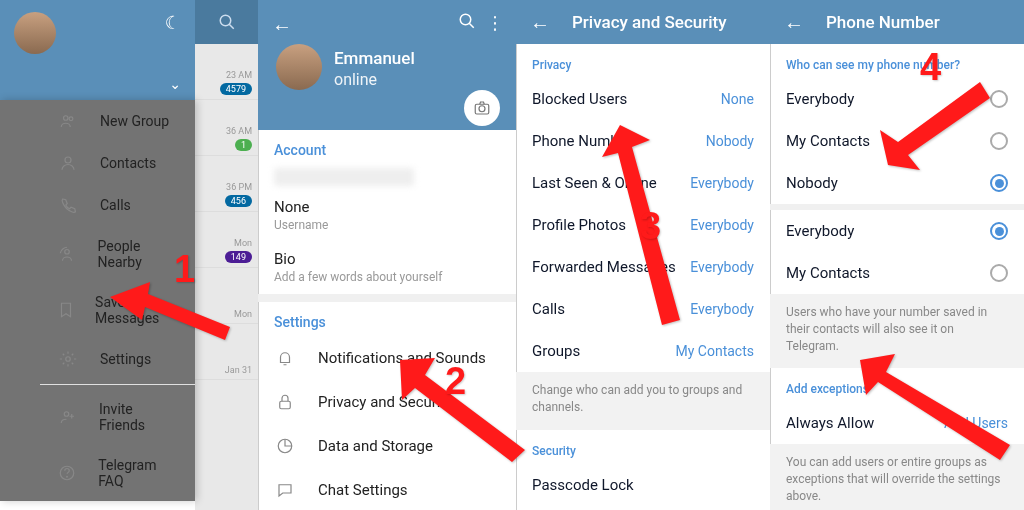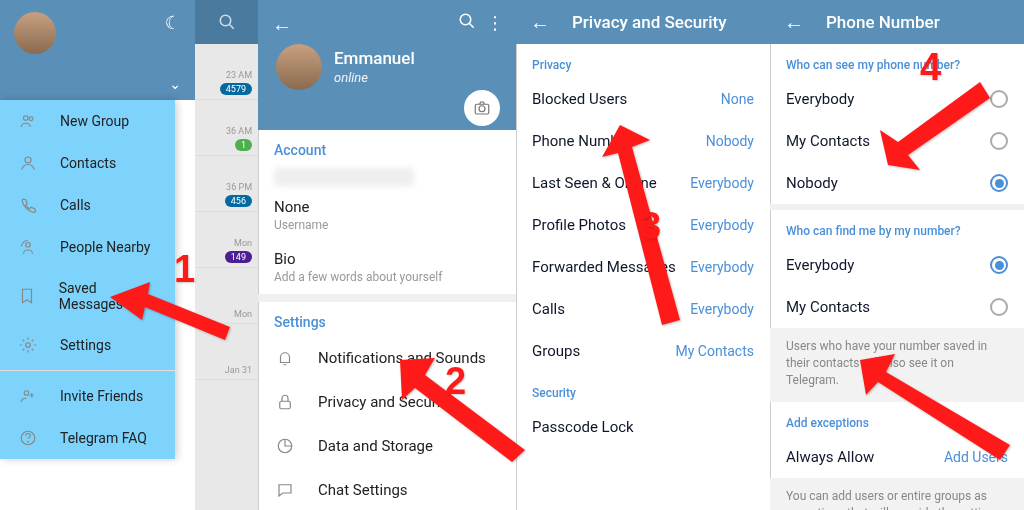--- a/index.html
+++ b/index.html
@@ -8,39 +8,39 @@
   .p1 { width: 258px; }
   .p2 { width: 258px; }
   .p3 { width: 254px; }
   .p4 { width: 254px; }
 
   
   .drawer-top { height: 100px; background: #5a8fb8; position: relative; width: 195px; }
   .avatar1 { width: 42px; height: 42px; border-radius: 50%; background: linear-gradient(#c8a080,#8a6a50); position: absolute; top: 12px; left: 14px; }
   .moon { position: absolute; top: 12px; right: 14px; color: #fff; font-size: 18px; }
   .chev { position: absolute; bottom: 8px; right: 14px; color: #fff; font-size: 14px; }
-  .menu { width: 175px; background: #7dd3fc; box-shadow: 2px 0 8px rgba(0,0,0,.2); position: relative; z-index: 2; }
+  .menu { width: 195px; background: #737373; box-shadow: 2px 0 8px rgba(0,0,0,.2); position: relative; z-index: 2; padding-left: 40px; }
   .mitem { display: flex; align-items: center; padding: 12px 16px; font-size: 14px; color: #222; }
   .mitem .mi { width: 24px; margin-right: 20px; color: #888; display:flex; align-items:center; justify-content:center; }
   .mitem .mi svg { width:18px; height:18px; stroke:#888; fill:none; stroke-width:1.6; }
   .sep { height: 1px; background: #e0e0e0; margin: 4px 0; }
   .behind { position: absolute; left: 195px; top: 0; width: 63px; height: 510px; background: #e8e8e8; }
   .behind .search-strip { height: 44px; background: #4a7a9e; display:flex; align-items:center; justify-content:center; }
   .behind .search-strip svg{width:18px;height:18px;stroke:#cde;fill:none;stroke-width:2;}
   .chat-stub { height: 56px; border-bottom: 1px solid #ddd; display:flex; flex-direction:column; justify-content:flex-end; align-items:flex-end; padding:4px 6px; font-size:9px; color:#999;}
   .badge {background:#0369a1;color:#fff;border-radius:10px;padding:1px 6px;font-size:9px;margin-top:3px;}
 
   
   .hdr2 { height: 130px; background: #5a8fb8; position: relative; color: #fff; }
   .hdr2 .back { position:absolute; top:12px; left:14px; font-size:20px; }
   .hdr2 .srch { position:absolute; top:12px; right:40px; }
   .hdr2 .more { position:absolute; top:12px; right:12px; font-size:18px; }
   .hdr2 .av { width:46px;height:46px;border-radius:50%;background:linear-gradient(#c8a080,#8a6a50);position:absolute;top:44px;left:18px;}
   .hdr2 .name { position:absolute; top:48px; left:76px; font-size:17px; font-weight:500;}
-  .hdr2 .status { position:absolute; top:70px; left:76px; font-size:13px; opacity:.9;font-style:italic;}
+  .hdr2 .status { position:absolute; top:70px; left:76px; font-size:16px; opacity:.9;}
   .cambtn { position:absolute; top:90px; right:16px; width:36px;height:36px;border-radius:50%;background:#fff;display:flex;align-items:center;justify-content:center;}
   .cambtn svg{width:18px;height:18px;stroke:#777;fill:none;stroke-width:1.6;}
   .sect-h { color:#4a90d9; font-size:14px; font-weight:500; padding: 12px 16px 6px; }
   .row2 { padding: 8px 16px 10px; }
   .row2 .v { font-size:15px; color:#222; }
   .row2 .s { font-size:12px; color:#999; margin-top:2px;}
   .srow { display:flex; align-items:center; padding:13px 16px; font-size:15px; color:#222; }
   .srow .si { width:22px; margin-right:22px; display:flex;align-items:center;justify-content:center;}
   .srow .si svg{width:18px;height:18px;stroke:#888;fill:none;stroke-width:1.6;}
   .blurred { filter: blur(3px); background:#eee; height:18px; width:140px; margin:4px 16px; border-radius:2px;}
@@ -276,20 +276,21 @@
       <span class="val">Everybody</span>
     </div>
   <div class="prow">
       <span class="lbl">Calls</span>
       <span class="val">Everybody</span>
     </div>
   <div class="prow">
       <span class="lbl">Groups</span>
       <span class="val">My Contacts</span>
     </div>
+  <div class="foot">Change who can add you to groups and channels.</div>
   <div class="sh">Security</div>
   <div class="prow">
       <span class="lbl">Passcode Lock</span>
     </div>
   <div class="prow"></div>
 
 </div>
 
 <div class="pane p4 divv">
   <div class="hdr3">
@@ -303,21 +304,20 @@
     </div>
   <div class="prow">
       <span class="lbl">My Contacts</span>
       <span class="radio"></span>
     </div>
   <div class="prow">
       <span class="lbl">Nobody</span>
       <span class="radio sel"></span>
     </div>
   <div style="height:6px;background:#f0f0f0"></div>
-  <div class="sh">Who can find me by my number?</div>
   <div class="prow">
       <span class="lbl">Everybody</span>
       <span class="radio sel"></span>
     </div>
   <div class="prow">
       <span class="lbl">My Contacts</span>
       <span class="radio"></span>
     </div>
   <div class="foot">Users who have your number saved in their contacts will also see it on Telegram.</div>
   <div class="sh">Add exceptions</div>

